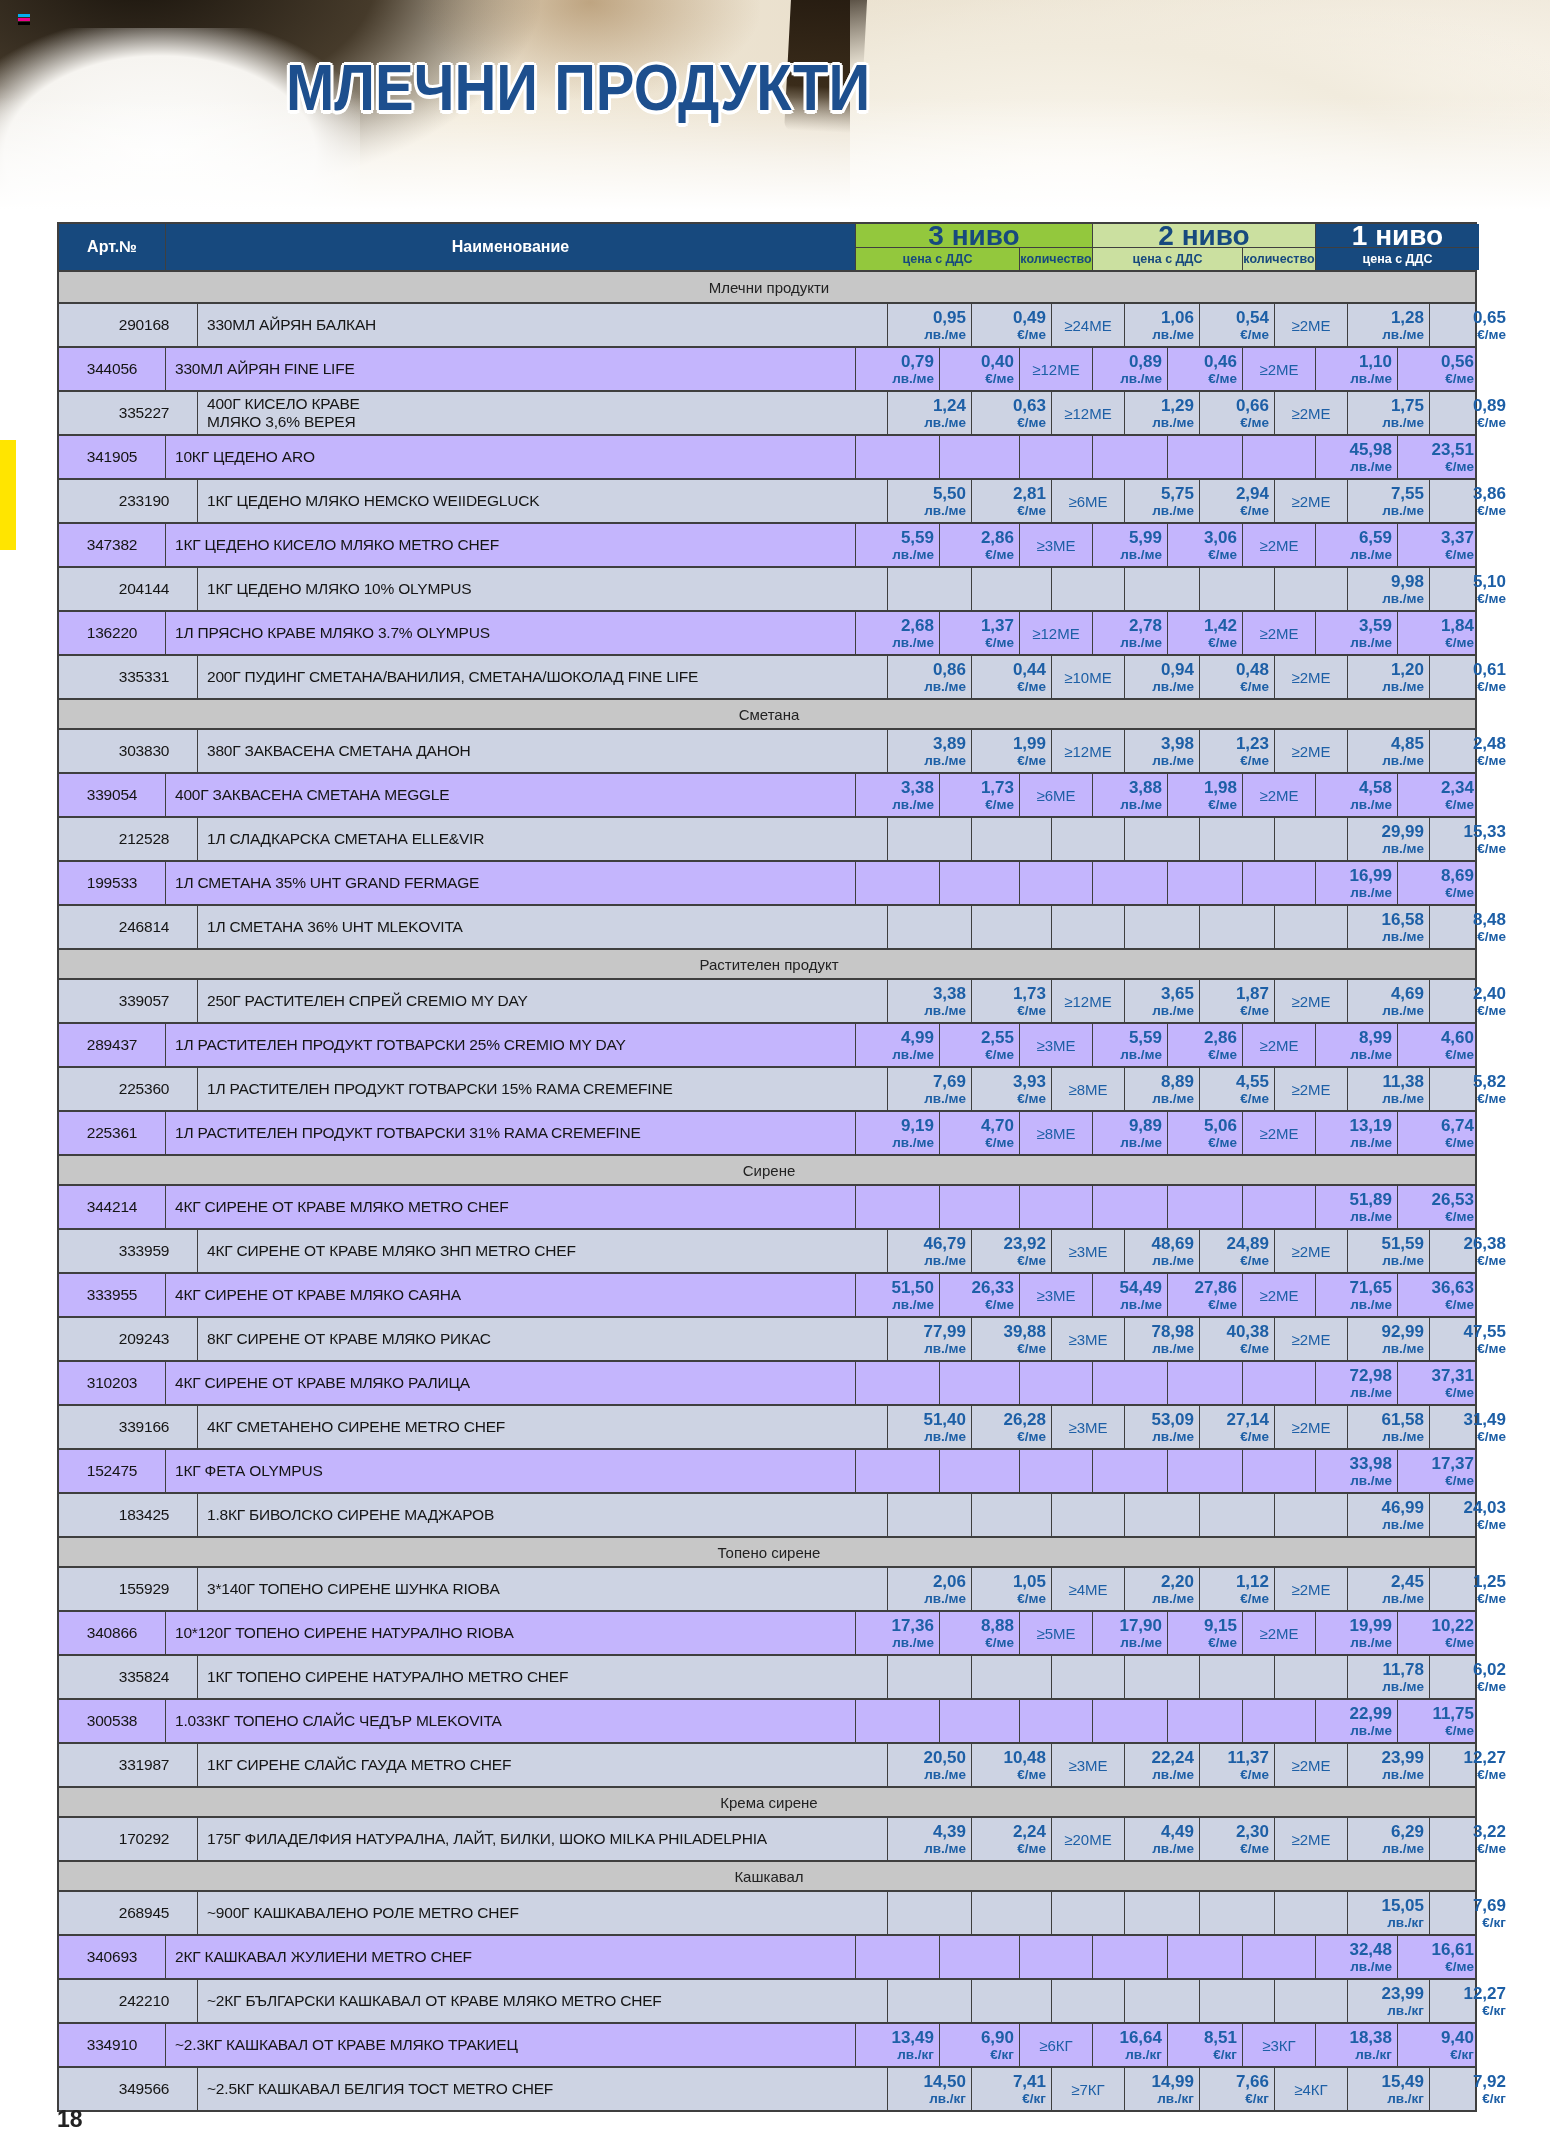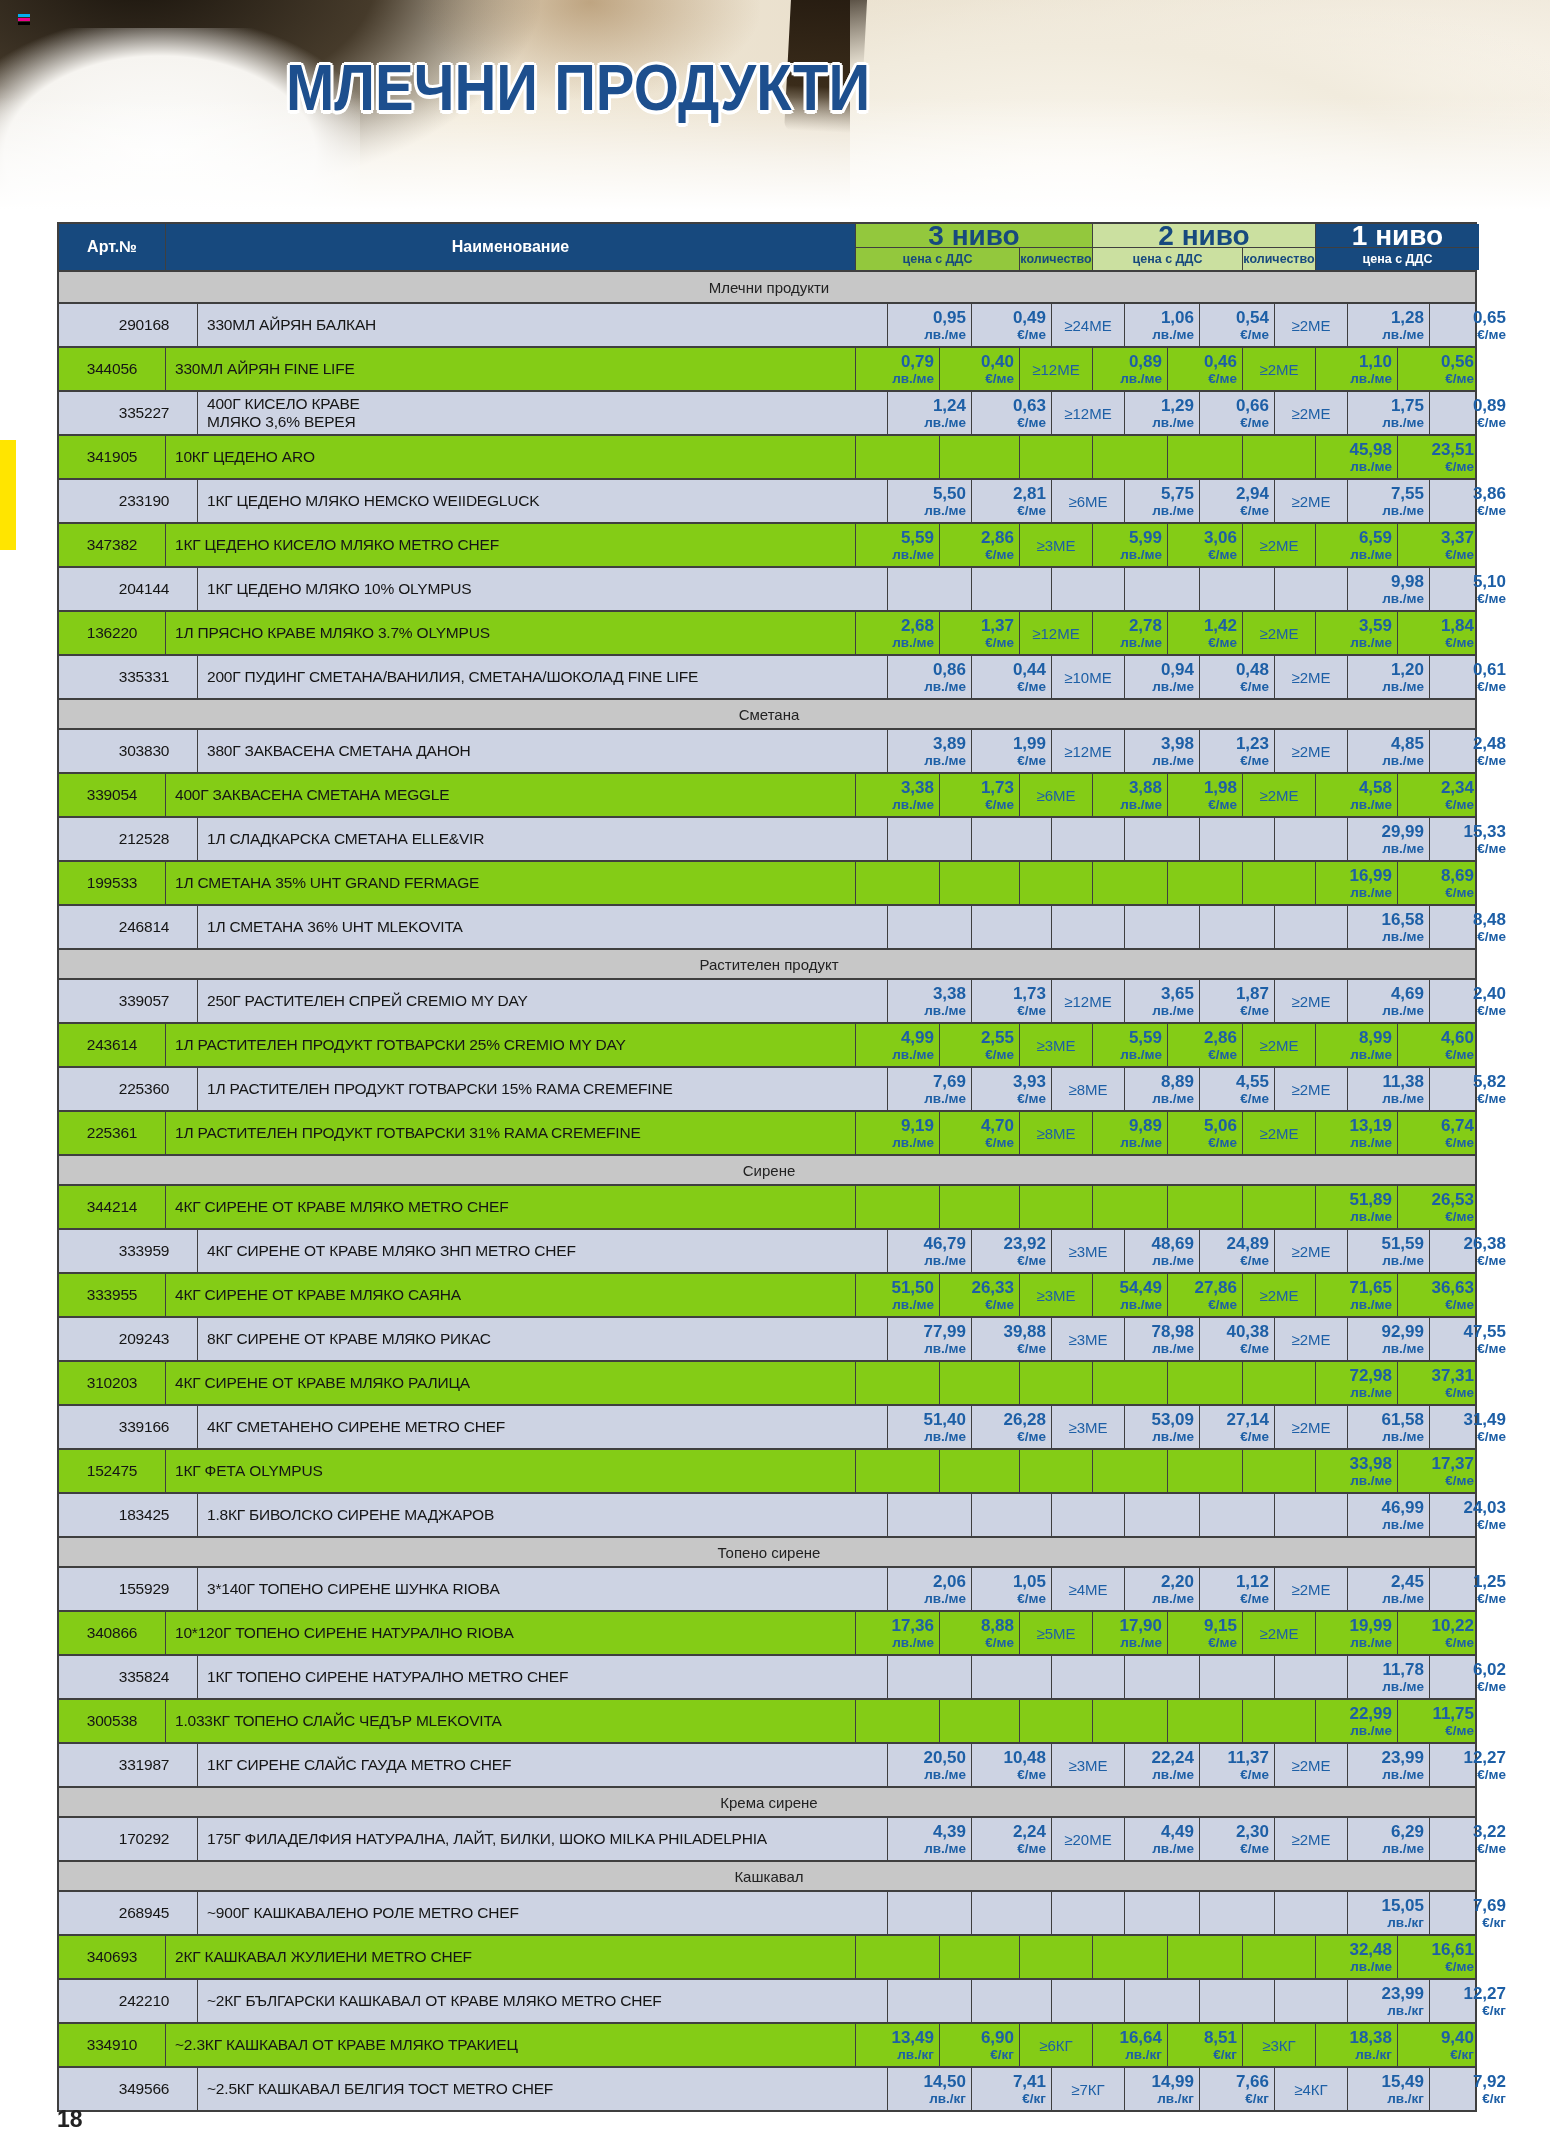--- a/index.html
+++ b/index.html
@@ -59,21 +59,21 @@
   .bg2{background:var(--c-level2-green);}
   .bg1{background:var(--c-header-blue);color:#fff !important;}
   
   .trow{display:grid;grid-template-columns:var(--cols);}
   .trow + .trow{border-top:2px solid var(--c-border);}
   .cell{border-left:1px solid var(--c-border);min-height:100%;}
   .trow .cell:first-child{border-left:none;}
   .section-row{min-height:30px;background:var(--c-section-gray);}
   .section-cell{grid-column:1 / 11;display:flex;align-items:center;justify-content:center;
     font-size:15px;color:#222;border-left:none;}
-  .data-row{min-height:44px;background:#84cc16;}
+  .data-row{min-height:44px;background:#c4b5fd;}
   .data-row.shaded{background:var(--c-row-shade);padding-left:32px;}
   .cell.art{display:flex;align-items:center;justify-content:center;font-size:15.5px;color:#151515;letter-spacing:-0.2px;}
   .cell.name{display:flex;align-items:center;font-size:15.5px;color:#151515;padding:2px 8px 2px 9px;
     letter-spacing:-0.2px;white-space:pre-line;line-height:18px;}
   .cell.price{display:flex;flex-direction:column;align-items:flex-end;justify-content:center;
     padding-right:5px;color:var(--c-price-blue);font-weight:bold;}
   .pv{font-size:17px;line-height:19px;}
   .pu{font-size:13.5px;line-height:15px;}
   .cell.qty{display:flex;align-items:center;justify-content:center;}
   .qv{font-size:15px;font-weight:normal;color:var(--c-price-blue);}
@@ -548,21 +548,21 @@
         <div class="cell price">
           <div class="pv">4,69</div>
           <div class="pu">лв./ме</div>
         </div>
         <div class="cell price">
           <div class="pv">2,40</div>
           <div class="pu">€/ме</div>
         </div>
       </div>
       <div class="trow data-row">
-        <div class="cell art">243614</div>
+        <div class="cell art">289437</div>
         <div class="cell name">1Л РАСТИТЕЛЕН ПРОДУКТ ГОТВАРСКИ 25% CREMIO MY DAY</div>
         <div class="cell price">
           <div class="pv">4,99</div>
           <div class="pu">лв./ме</div>
         </div>
         <div class="cell price">
           <div class="pv">2,55</div>
           <div class="pu">€/ме</div>
         </div>
         <div class="cell qty">

